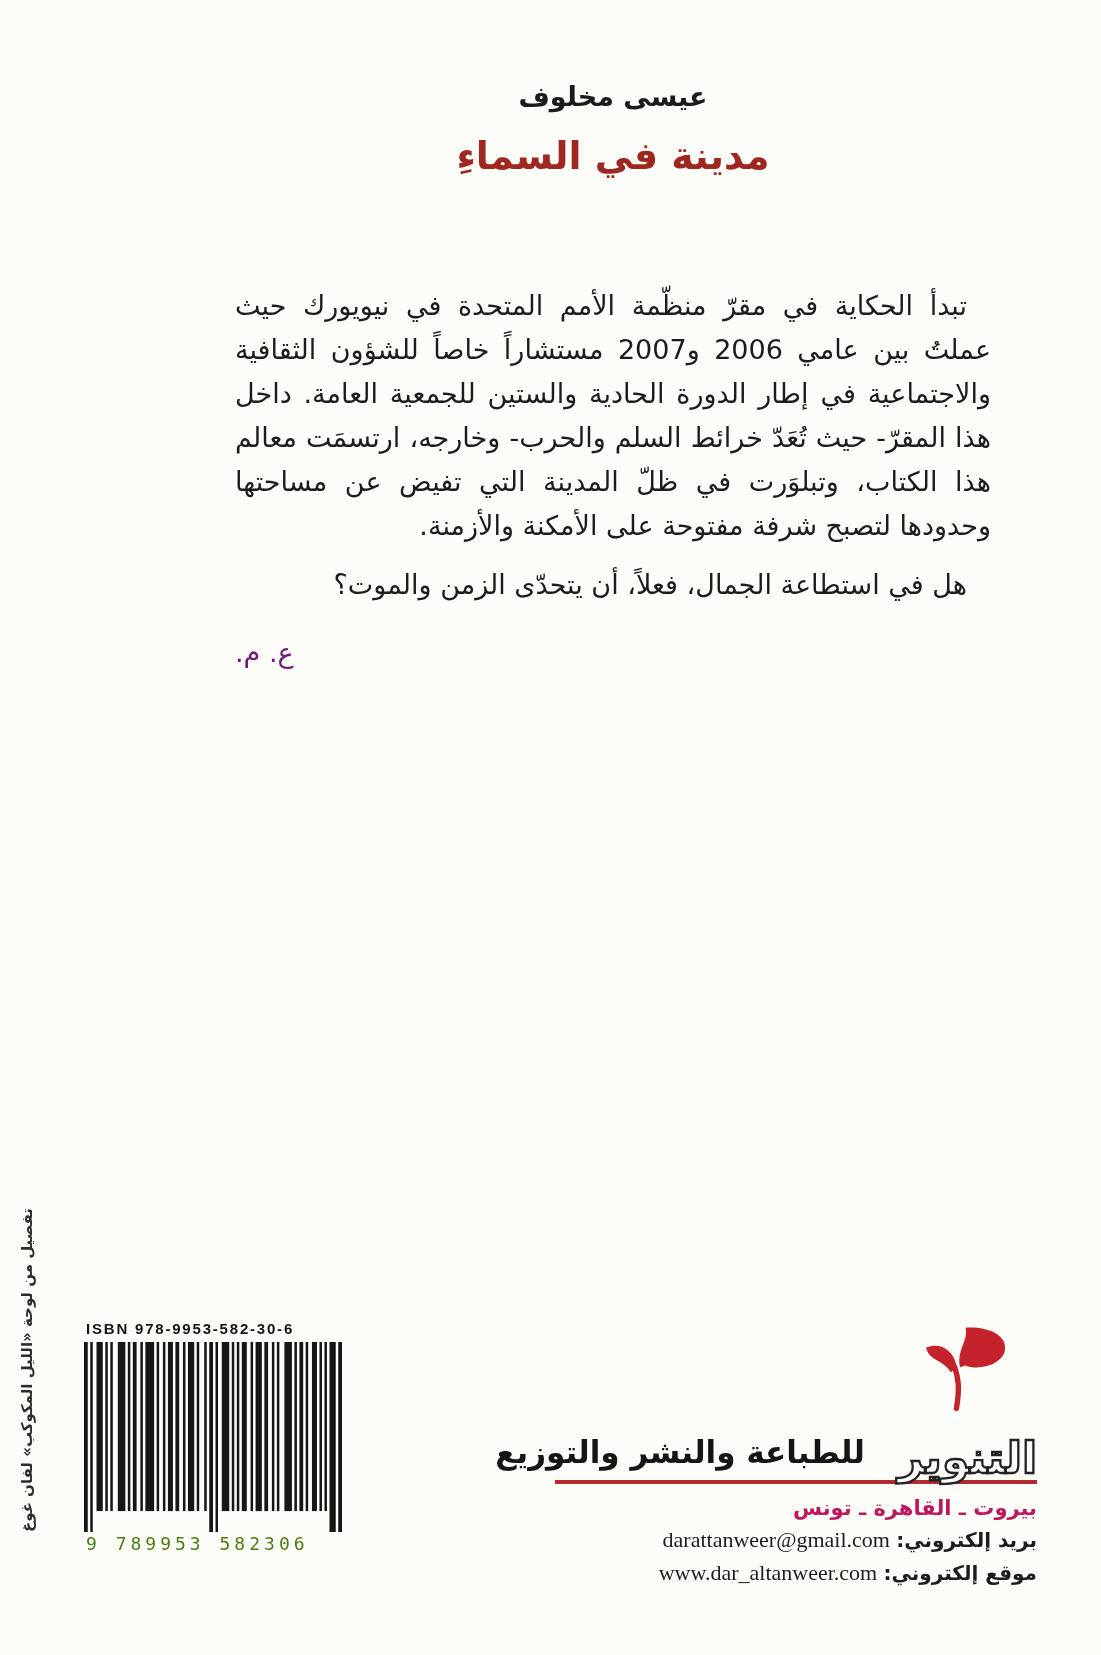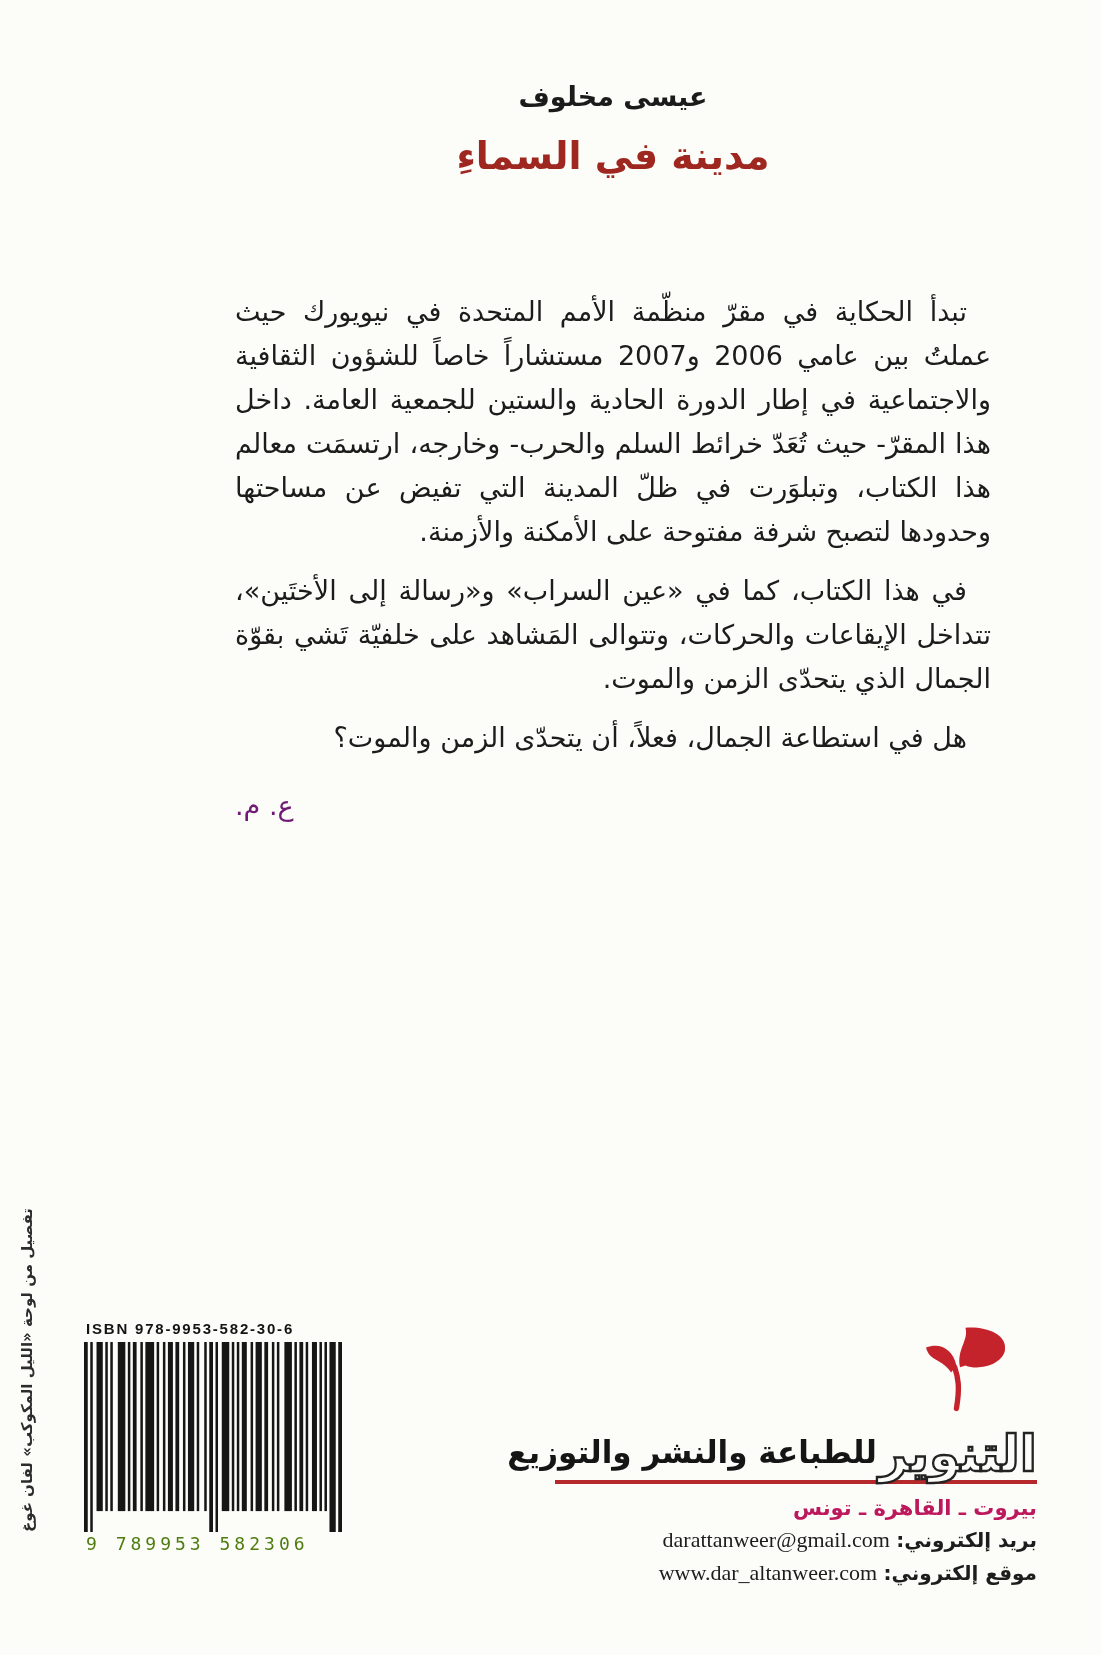--- a/index.html
+++ b/index.html
@@ -17,21 +17,21 @@
   .head { position:absolute; top:81px; left:235px; width:756px; text-align:center; }
   .author { font-size:27px; font-weight:bold; color:#1b1b1b; letter-spacing:.5px; }
   .title  { margin:22px 0 0; font-size:38px; font-weight:bold; color:var(--title-red,#9e2820); }
 
   
   .blurb {
     position:absolute; top:276px; left:235px; width:756px;
     direction:rtl; text-align:justify;
     font-size:27px; line-height:44px;
   }
-  .blurb p { margin:14px 0 15px; text-indent:24px; }
+  .blurb p { margin:8px 0 15px; text-indent:24px; }
   .initials { margin-top:24px; text-align:left; font-size:27px; color:#701a75; }
 
   
   .spine {
     position:absolute; left:18px; top:1532px;
     transform:rotate(-90deg); transform-origin:0 0;
     white-space:nowrap;
     font-size:15px; font-weight:bold; color:#2c2c2c;
   }
 
@@ -45,27 +45,27 @@
   .barcode { margin-top:5px; }
   .barcode svg { display:block; }
   .barcode-digits {
     font-family:"DejaVu Sans Mono", monospace;
     font-size:18px; letter-spacing:4px; color:#4d7c0f;
     margin-top:1px; padding-left:2px; white-space:nowrap;
   }
 
   
   .pub-block { position:absolute; right:64px; top:1328px; width:482px; }
-  .logo-row { display:flex; justify-content:flex-end; align-items:flex-end; height:150px; }
+  .logo-row { display:flex; justify-content:flex-end; align-items:flex-end; gap:12px; height:150px; }
   .tagline { font-size:31px; font-weight:bold; color:#151515; padding-bottom:8px; white-space:nowrap; }
   .logo-mark { position:relative; width:160px; height:150px; flex:0 0 auto; }
   .logo-flame { position:absolute; top:-2px; right:22px; width:92px; height:86px; color:var(--logo-red,#c5232b); }
   .logo-word {
     position:absolute; bottom:-4px; right:0;
-    font-size:50px; font-weight:bold; line-height:1.1;
+    font-size:44px; font-weight:bold; line-height:1.1;
     color:#222;
   }
   @supports (-webkit-text-stroke: 1px black) {
     .logo-word { color:#fcfcf9; -webkit-text-stroke:2.3px #232323; }
   }
   .red-rule { height:4px; background:var(--rule-red,#b5282c); margin-top:2px; }
   .cities  { margin-top:12px; direction:rtl; text-align:right; font-weight:bold; font-size:21px; color:#be185d; }
   .contact { margin-top:7px;  direction:rtl; text-align:right; font-size:20px; color:#1d1d1d; }
   .clabel  { font-weight:bold; }
   .cvalue  { font-family:Liberation Serif, serif; font-size:22px; margin-inline-start:6px; }
@@ -77,21 +77,20 @@
 
   <div class="spine">تفصيل من لوحة «الليل المكوكب» لفان غوغ</div>
 
   <header class="head">
     <div class="author">عيسى مخلوف</div>
     <h1 class="title">مدينة في السماءِ</h1>
   </header>
 
   <main class="blurb">
     <p>تبدأ الحكاية في مقرّ منظّمة الأمم المتحدة في نيويورك حيث عملتُ بين عامي 2006 و2007 مستشاراً خاصاً للشؤون الثقافية والاجتماعية في إطار الدورة الحادية والستين للجمعية العامة. داخل هذا المقرّ- حيث تُعَدّ خرائط السلم والحرب- وخارجه، ارتسمَت معالم هذا الكتاب، وتبلوَرت في ظلّ المدينة التي تفيض عن مساحتها وحدودها لتصبح شرفة مفتوحة على الأمكنة والأزمنة.</p>
-    <p>في هذا الكتاب، كما في «عين السراب» و«رسالة إلى الأختَين»، تتداخل الإيقاعات والحركات، وتتوالى المَشاهد على خلفيّة تَشي بقوّة الجمال الذي يتحدّى الزمن والموت.</p>
     <p>هل في استطاعة الجمال، فعلاً، أن يتحدّى الزمن والموت؟</p>
     <div class="initials">ع. م.</div>
   </main>
 
   <div class="isbn-block">
     <div class="isbn-label">ISBN 978-9953-582-30-6</div>
     <div class="barcode" id="barcode">
         <svg width="258" height="190" viewBox="0 0 206 100" preserveAspectRatio="none">
           <rect x="0" y="0" width="3" height="100" fill="#161616"></rect>
           <rect x="5" y="0" width="2" height="100" fill="#161616"></rect>

